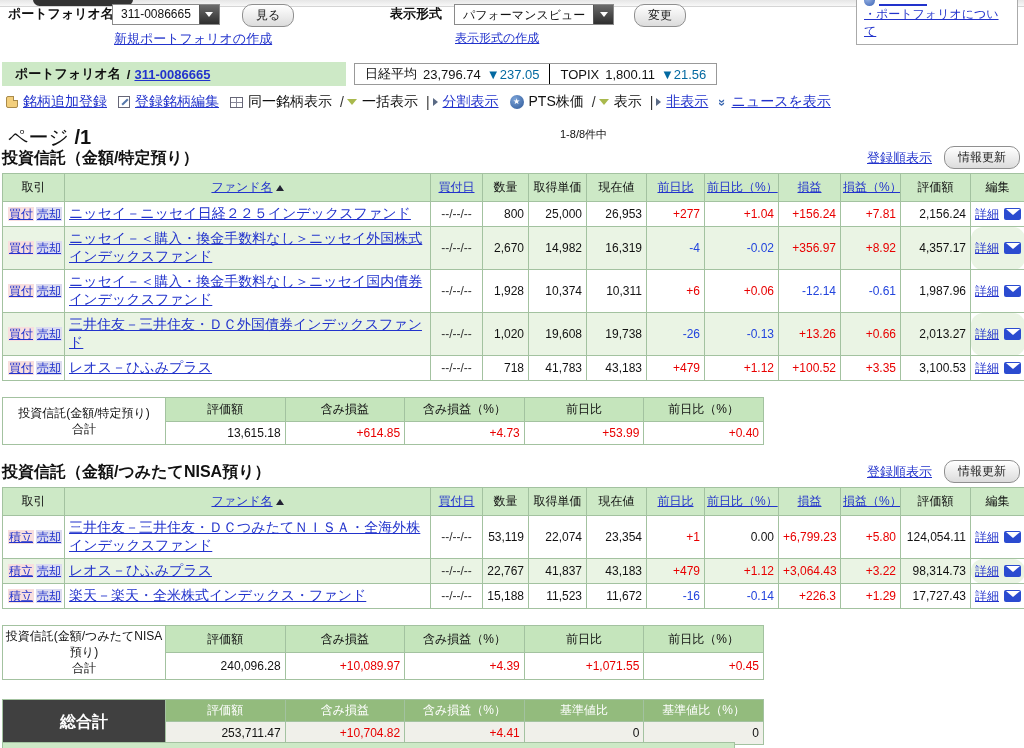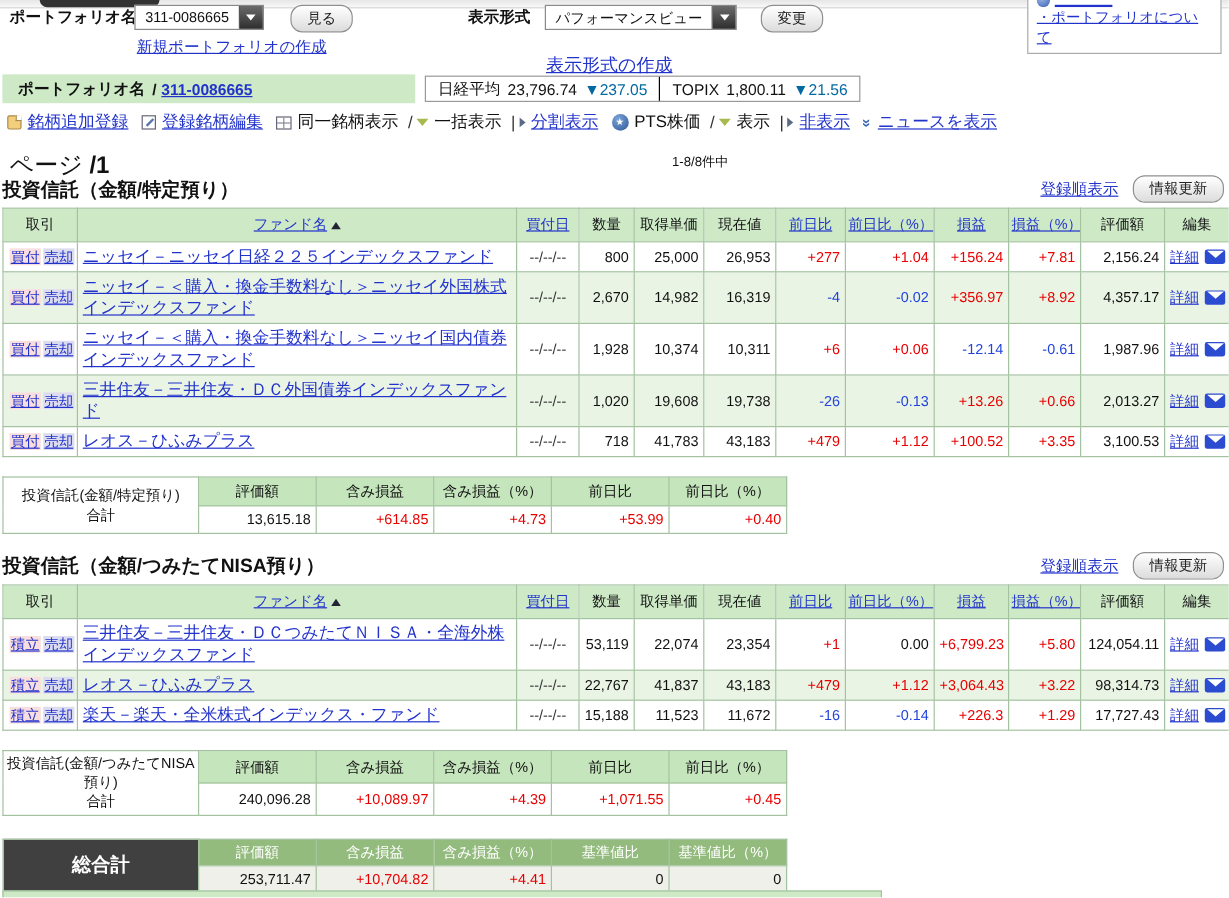--- a/index.html
+++ b/index.html
@@ -69,29 +69,29 @@
   table.fund thead th { background:#cde9c6; font-weight:normal; text-align:center; white-space:nowrap; padding:5px 2px; }
   table.fund .alt td { background:#eaf4e4; }
   td.trade { text-align:center; white-space:nowrap; }
   td.trade a { font-size:12px; margin:0 1px; }
   a.buy-link { background:#f8dede; padding:0 1px; }
   a.sell-link { background:#dcdcf0; padding:0 1px; }
   td.fund-name a { font-size:14px; }
   td.fund-name { padding:3px 6px; }
   td.date { text-align:center; font-size:11px; color:#333; white-space:nowrap; padding:3px 1px; }
   td.num { text-align:right; padding-right:5px; white-space:nowrap; }
-  td.edit-cell { text-align:center; white-space:nowrap; padding:3px 2px; }
+  td.edit-cell { text-align:center; white-space:nowrap; padding:3px 2px;border-radius:12px; }
   .pos { color:#e80000; }
   .neg { color:#2244dd; }
   .sort-up { display:inline-block; width:0; height:0; border-left:4px solid transparent; border-right:4px solid transparent; border-bottom:6px solid #223; margin-left:3px; vertical-align:baseline; }
   .mail-icon { display:inline-block; width:17px; height:12px; background:#2b4bd0; border-radius:2px; position:relative; vertical-align:middle; margin-left:5px; }
   .mail-icon::before { content:""; position:absolute; left:1.5px; top:1px; width:0; height:0; border-left:7px solid transparent; border-right:7px solid transparent; border-top:6px solid #fff; }
 
   
-  table.summary { border-collapse:collapse; table-layout:fixed; width:654px; margin:16px 0 0 2px; }
+  table.summary { border-collapse:collapse; table-layout:fixed; width:762px; margin:16px 0 0 2px; }
   table.summary th, table.summary td { border:1px solid #a3c2a0; font-size:12px; }
   table.summary th { background:#c5e5bc; font-weight:normal; text-align:center; padding:3px 2px; }
   td.sum-label { background:#fff; text-align:center; font-size:12px; line-height:1.35; padding:2px; }
   table.summary td.val { background:#fff; text-align:right; padding:4px 4px; white-space:nowrap; }
 
   table.summary.total { margin-top:19px; }
   table.summary.total th { background:#93bb7d; color:#fff; padding:2px; }
   table.summary.total td.sum-label { background:#404040; color:#fff; font-weight:bold; font-size:16px; }
   table.summary.total td.val { background:#f0f0ea; }
 
@@ -117,21 +117,21 @@
     <a class="th-item" style="left:114px; top:23px; font-size:13px;">新規ポートフォリオの作成</a>
 
     <span class="th-item bold" style="left:390px; top:-2px;">表示形式</span>
     <span class="th-item select" style="left:454px; top:-3px;">
       <span class="val">パフォーマンスビュー</span>
       <span class="arrow-btn">
           <span class="tri-down-white"></span>
         </span>
     </span>
     <span class="th-item pill" style="left:634px; top:-3px;">変更</span>
-    <a class="th-item" style="left:455px; top:38px; font-size:15px;">表示形式の作成</a>
+    <a class="th-item" style="left:455px; top:23px; font-size:12px;">表示形式の作成</a>
 
     <div class="help-box">
       <div class="help-clip-row">
         <span class="help-dot-icon"></span>
         <span class="help-clip-underline"></span>
       </div>
       <div><a>・ポートフォリオについて</a></div>
     </div>
   </div>
 

